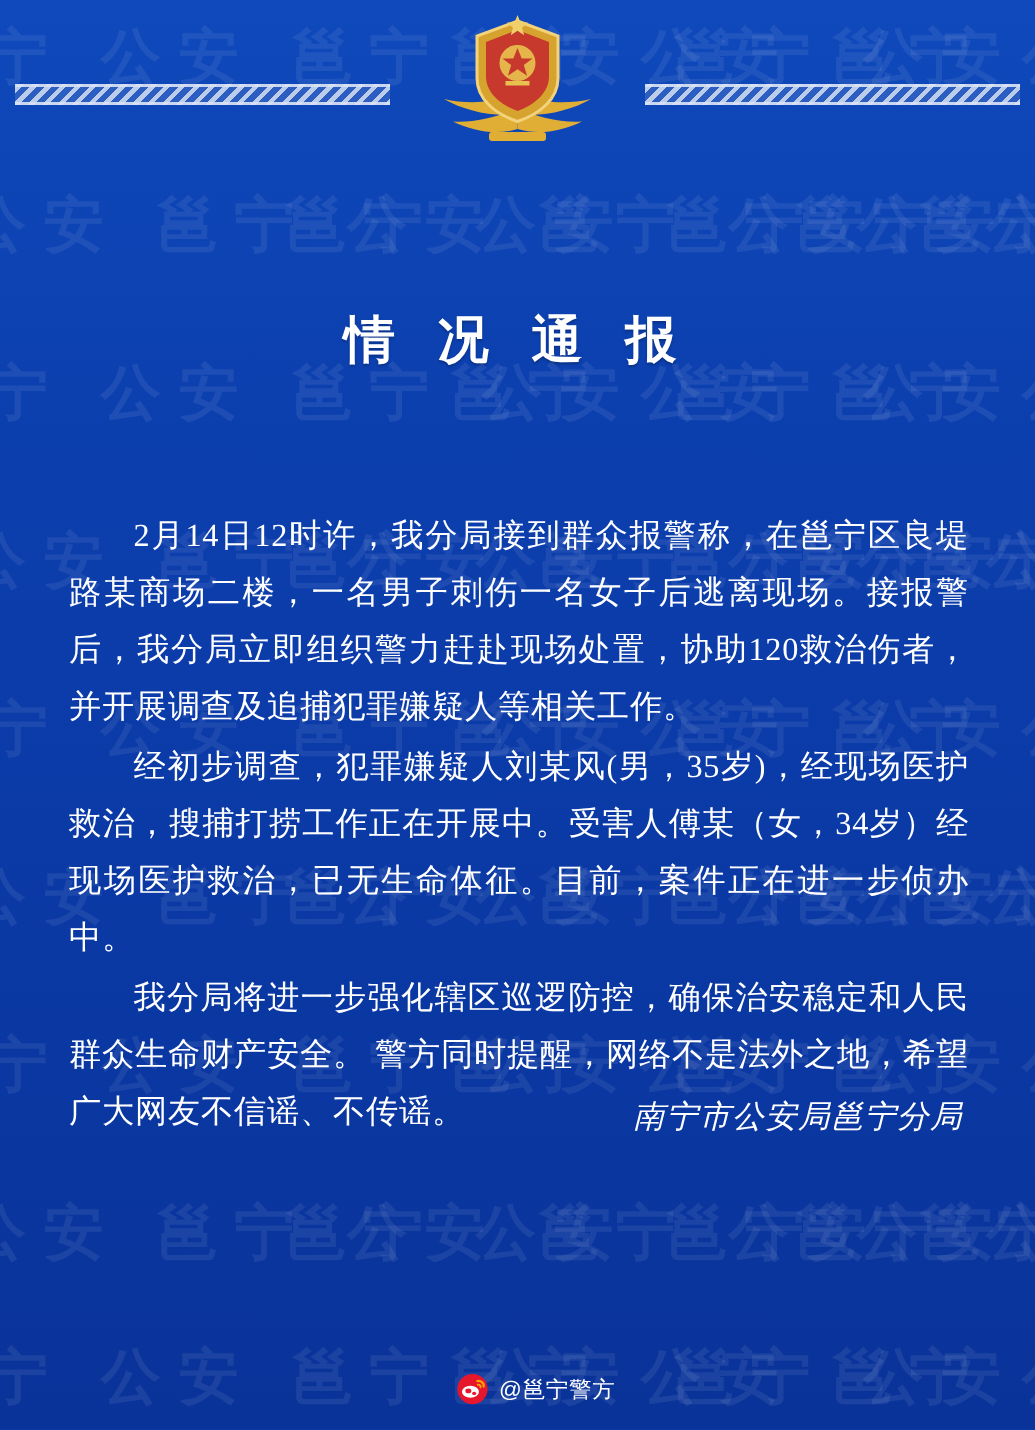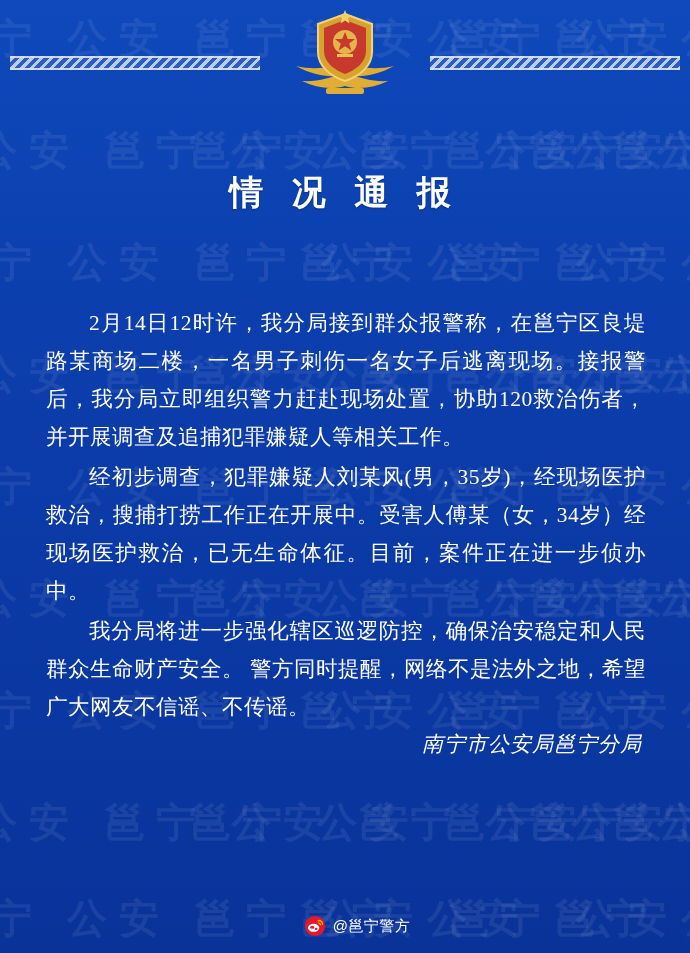--- a/index.html
+++ b/index.html
@@ -72,21 +72,21 @@
     width: 110px;
     height: 95px;
   }
 
   .title {
     text-align: center;
     color: #ffffff;
     font-size: 34px;
     font-weight: 700;
     letter-spacing: 10px;
-    margin-top: 62px;
+    margin-top: 96px;
     text-shadow: 0 1px 2px rgba(0,0,0,0.25);
     font-family: "Liberation Serif", "DejaVu Serif", serif;
   }
 
   .body-text {
     position: relative;
     margin: 88px 44px 0 46px;
     color: #ffffff;
     font-size: 21.5px;
     line-height: 38px;

